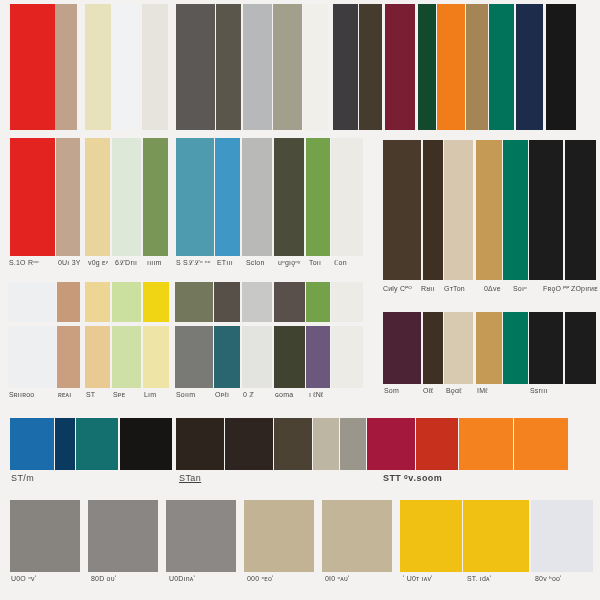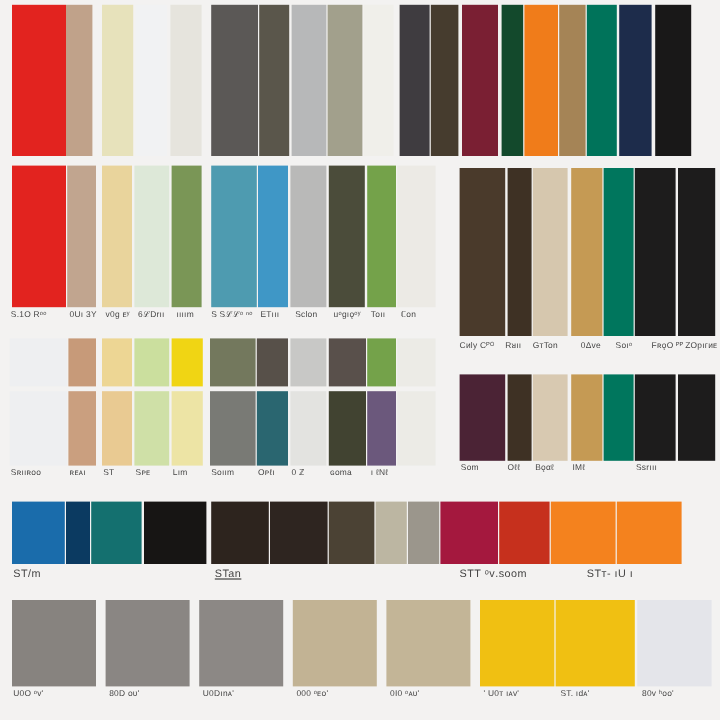--- a/index.html
+++ b/index.html
@@ -169,22 +169,21 @@
       <div class="sw" style="left: 225px; top: 418px; width: 48px; height: 52px; background: rgb(46, 37, 32); pointer-events: auto;"></div>
       <div class="sw" style="left: 274px; top: 418px; width: 38px; height: 52px; background: rgb(75, 66, 52); pointer-events: auto;"></div>
       <div class="sw" style="left: 313px; top: 418px; width: 26px; height: 52px; background: rgb(188, 182, 162); pointer-events: auto;"></div>
       <div class="sw" style="left: 340px; top: 418px; width: 26px; height: 52px; background: rgb(155, 150, 140); pointer-events: auto;"></div>
       <div class="sw" style="left: 367px; top: 418px; width: 48px; height: 52px; background: rgb(164, 24, 62); pointer-events: auto;"></div>
       <div class="sw" style="left: 416px; top: 418px; width: 42px; height: 52px; background: rgb(198, 48, 29); pointer-events: auto;"></div>
       <div class="sw" style="left: 459px; top: 418px; width: 54px; height: 52px; background: rgb(244, 130, 30); pointer-events: auto;"></div>
       <div class="sw" style="left: 514px; top: 418px; width: 54px; height: 52px; background: rgb(244, 130, 30); pointer-events: auto;"></div>
       <div class="lbl big" style="left: 10px; top: 472px; width: 90px; height: 20px;">ST/m</div>
       <div class="lbl big" style="left: 178px; top: 472px; width: 110px; height: 20px; text-decoration: underline;">STan</div>
-      <div class="lbl big" style="left: 382px; top: 472px; width: 110px; height: 20px;">STT ᵒᴠ.soom</div>
-      <div class="lbl big" style="left: 488px; top: 472px; width: 110px; height: 20px;">STᴛ- ıU ı</div>
+      <div class="lbl big" style="left: 382px; top: 472px; width: 110px; height: 20px; font-weight: bold;">STT ᵒᴠ.soom</div>
     </div>
     <div class="band" style="left: 0px; top: 0px; width: 600px; height: 600px; pointer-events: none;">
       <div class="sw" style="left: 10px; top: 500px; width: 70px; height: 72px; background: rgb(135, 131, 127); pointer-events: auto;"></div>
       <div class="sw" style="left: 88px; top: 500px; width: 70px; height: 72px; background: rgb(138, 134, 131); pointer-events: auto;"></div>
       <div class="sw" style="left: 166px; top: 500px; width: 70px; height: 72px; background: rgb(140, 136, 133); pointer-events: auto;"></div>
       <div class="sw" style="left: 244px; top: 500px; width: 70px; height: 72px; background: rgb(194, 179, 148); pointer-events: auto;"></div>
       <div class="sw" style="left: 322px; top: 500px; width: 70px; height: 72px; background: rgb(195, 181, 151); pointer-events: auto;"></div>
       <div class="sw" style="left: 400px; top: 500px; width: 62px; height: 72px; background: rgb(240, 192, 18); pointer-events: auto;"></div>
       <div class="sw" style="left: 463px; top: 500px; width: 66px; height: 72px; background: rgb(240, 192, 18); pointer-events: auto;"></div>
       <div class="sw" style="left: 531px; top: 500px; width: 62px; height: 72px; background: rgb(228, 229, 234); pointer-events: auto;"></div>

